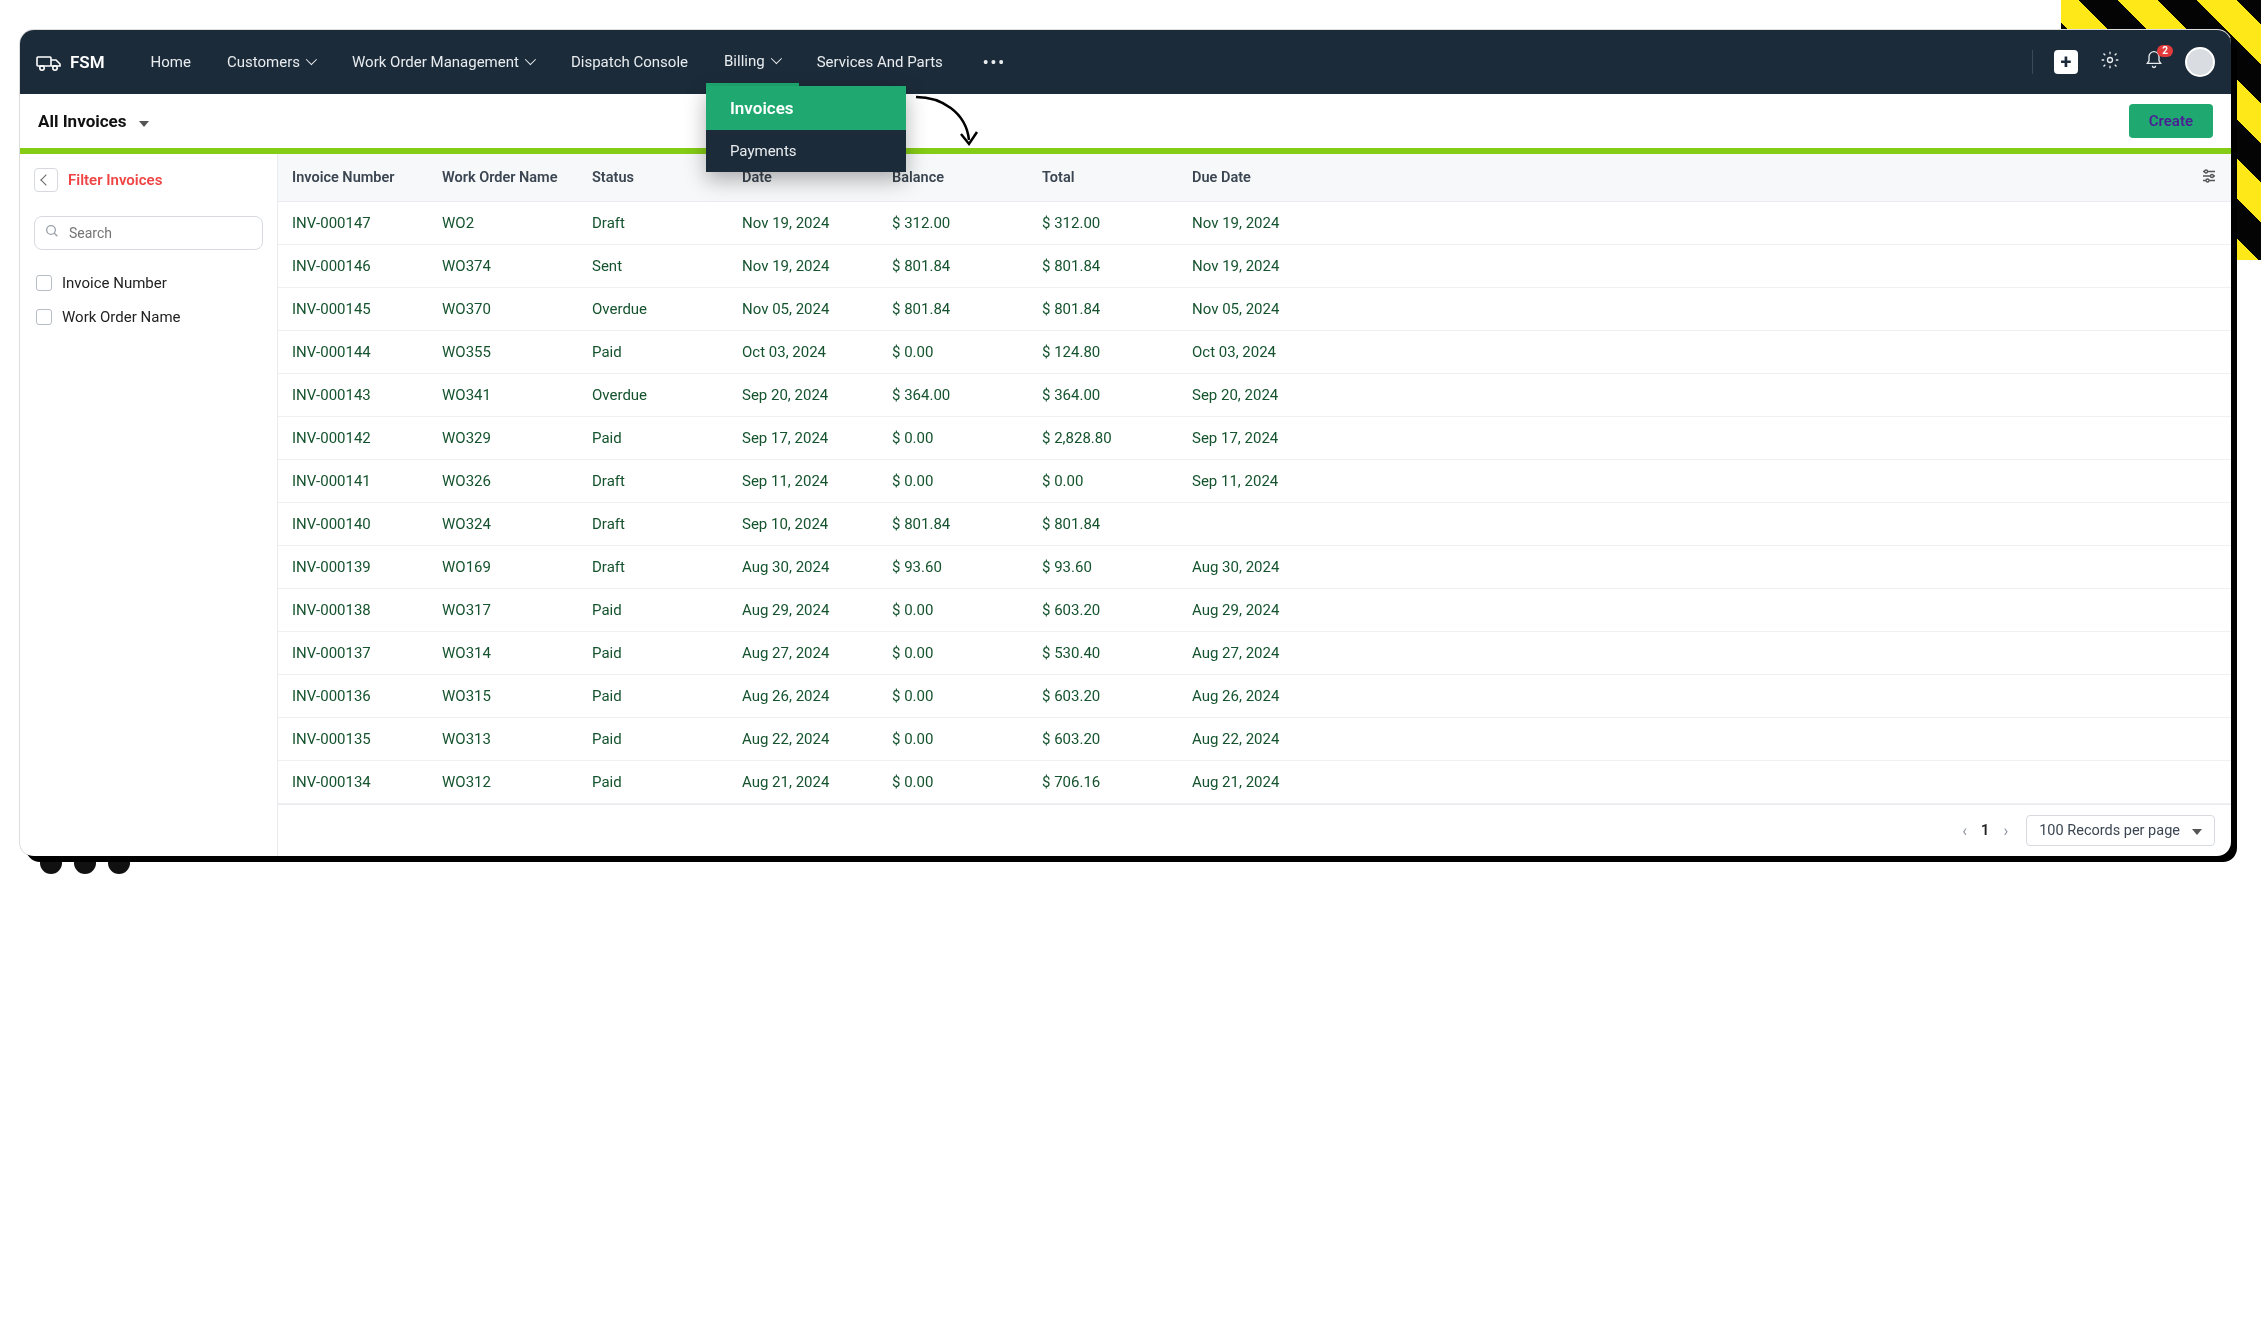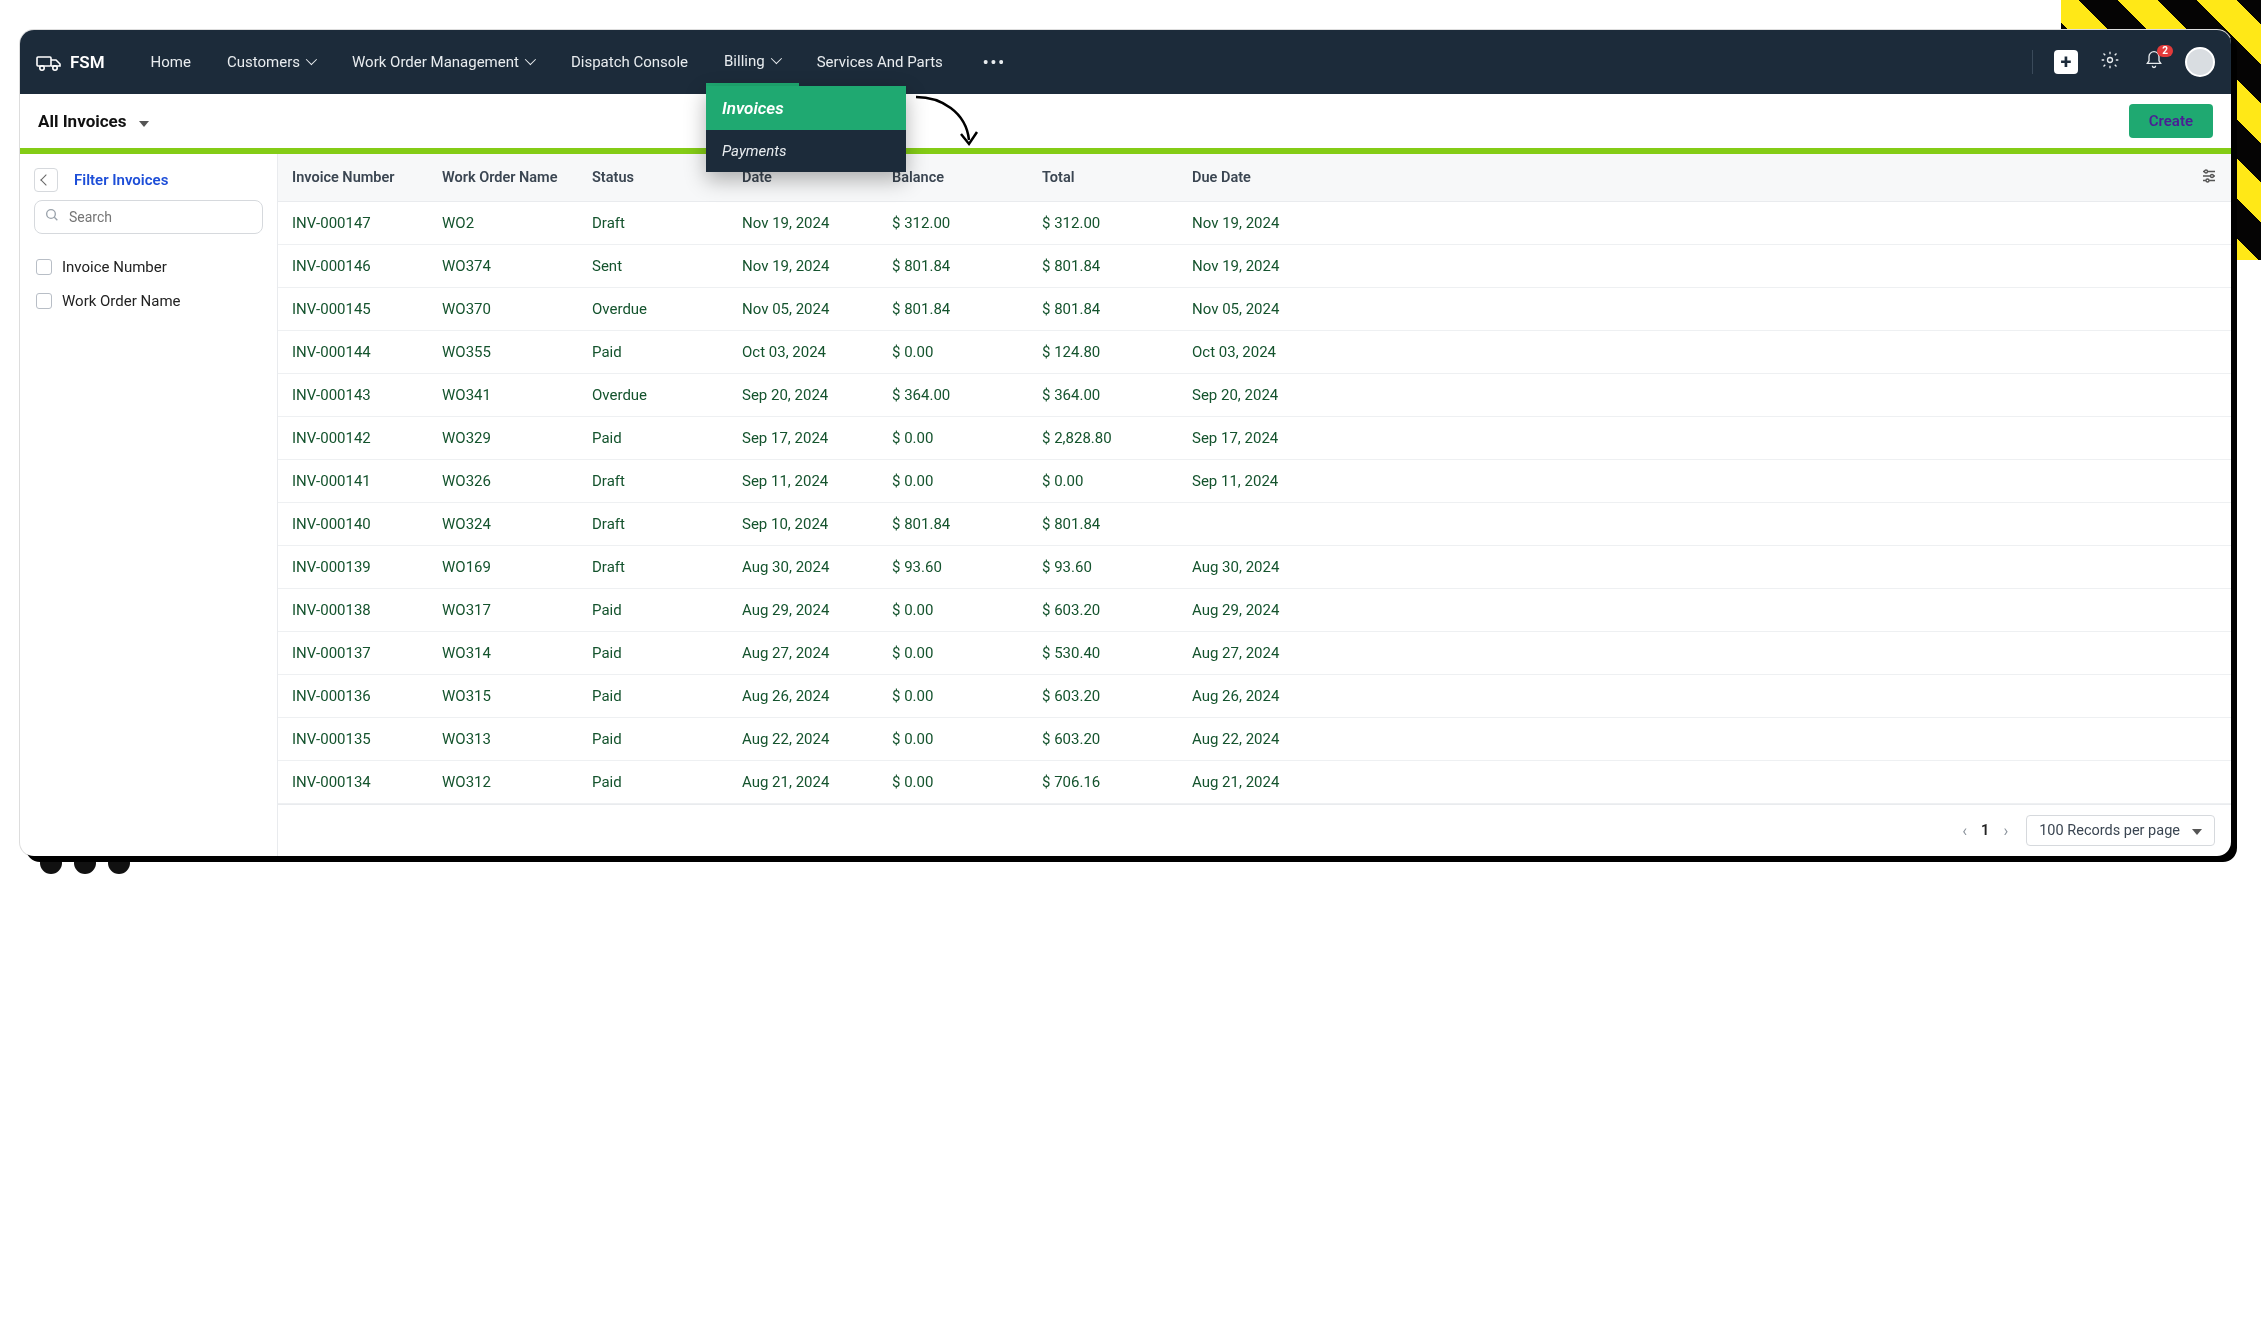--- a/index.html
+++ b/index.html
@@ -75,21 +75,21 @@
     
     .dropdown {
       position: absolute;
       top: 48px;
       left: 0;
       background: #1c2b3a;
       min-width: 200px;
       box-shadow: 0 8px 20px rgba(0,0,0,0.3);
       z-index: 50;
     }
-    .dropdown-item { padding: 12px 16px; color:#e8ecef; font-size:15px; cursor:pointer;font-style:italic; }
+    .dropdown-item { padding: 12px 24px; color:#e8ecef; font-size:15px; cursor:pointer; }
     .dropdown-item.sel { background:#1fa971; color:#fff; font-weight:600; font-size:17px; }
     
     
     .anno-arrow {
       position: absolute;
       left: 205px; top: 6px;
       z-index: 60;
       pointer-events: none;
     }
     
@@ -104,21 +104,21 @@
     .btn-create { background:#1fa971; color:#4c1d95; border:none; padding:8px 20px; border-radius:4px; font-size:15px; font-weight:600; cursor:pointer; }
     
     
     .body-row { display:flex; }
     .filters-panel {
       width: 258px;
       border-right: 1px solid #e9ebee;
       padding: 14px 14px 20px 14px;
       min-height: 620px;
     }
-    .filters-head { display:flex; align-items:center; gap:16px; font-weight:600; font-size:15px; color:#1d4ed8; margin-bottom:8px; }
+    .filters-head { display:flex; align-items:center; gap:10px; font-weight:600; font-size:15px; color:#ef4444; margin-bottom:24px; }
     .back-chip { width:24px; height:24px; border:1px solid #d6d9dd; border-radius:4px; display:flex; align-items:center; justify-content:center; cursor:pointer; }
     .back-chip::before { content:""; width:7px; height:7px; border-left:1.6px solid #666; border-bottom:1.6px solid #666; transform: rotate(45deg); }
     .search-wrap { position:relative; margin-bottom:16px; }
     .search-wrap input { width:100%; padding:8px 10px 8px 34px; border:1px solid #d6d9dd; border-radius:8px; font-size:14px; color:#ef4444; }
     .search-wrap .sicon { position:absolute; left:10px; top:50%; transform:translateY(-50%); color:#9aa2ab; }
     .filter-opt { display:flex; align-items:center; gap:10px; padding:8px 2px; font-size:15px; color:#222; cursor:pointer; }
     .filter-opt .cbox { width:16px; height:16px; border:1.5px solid #b8bec6; border-radius:3px; }
     
     
     .table-wrap { flex:1; display:flex; flex-direction:column; }

